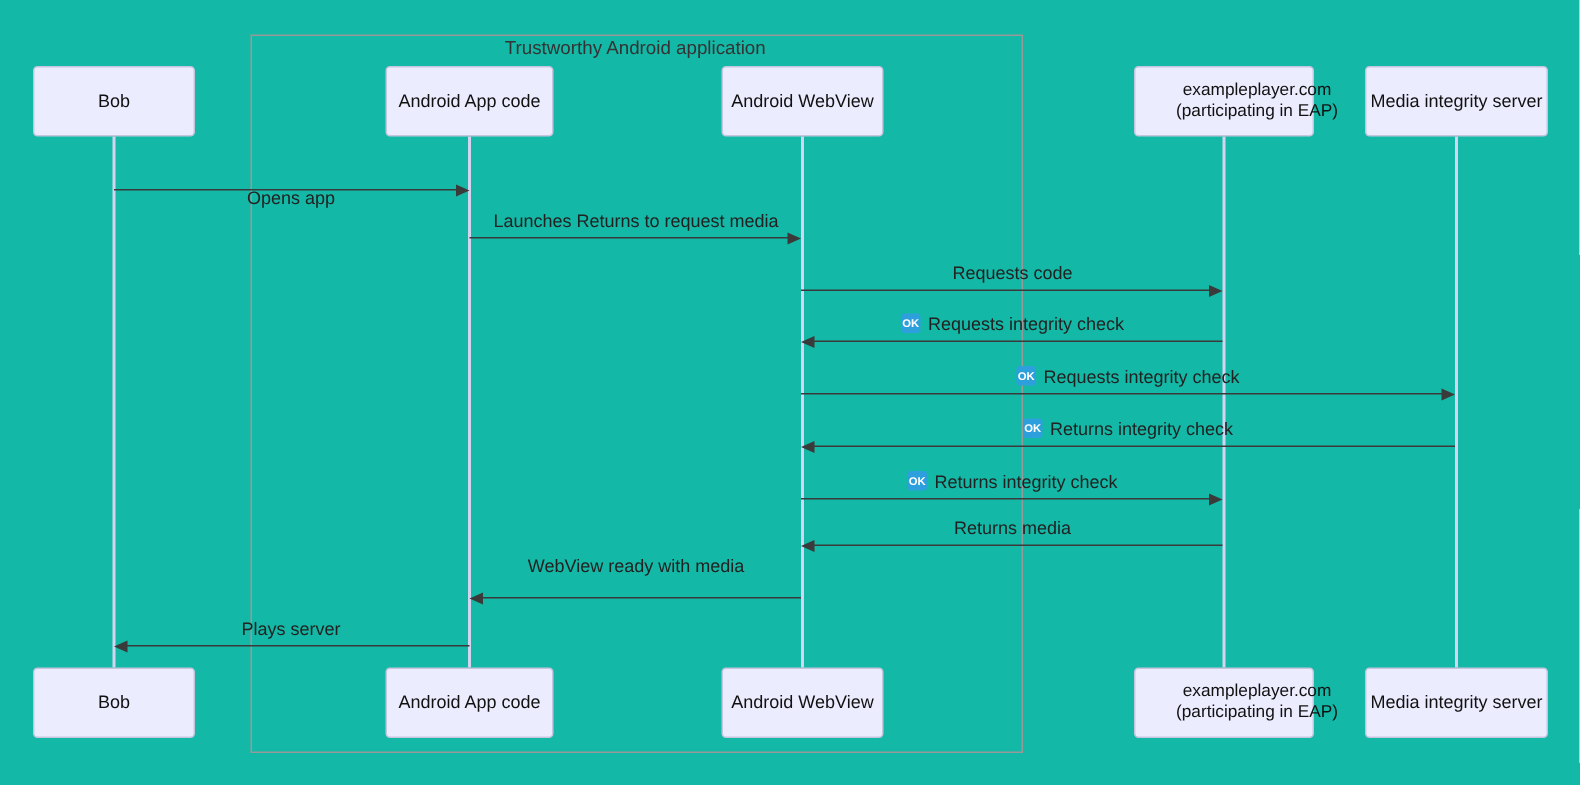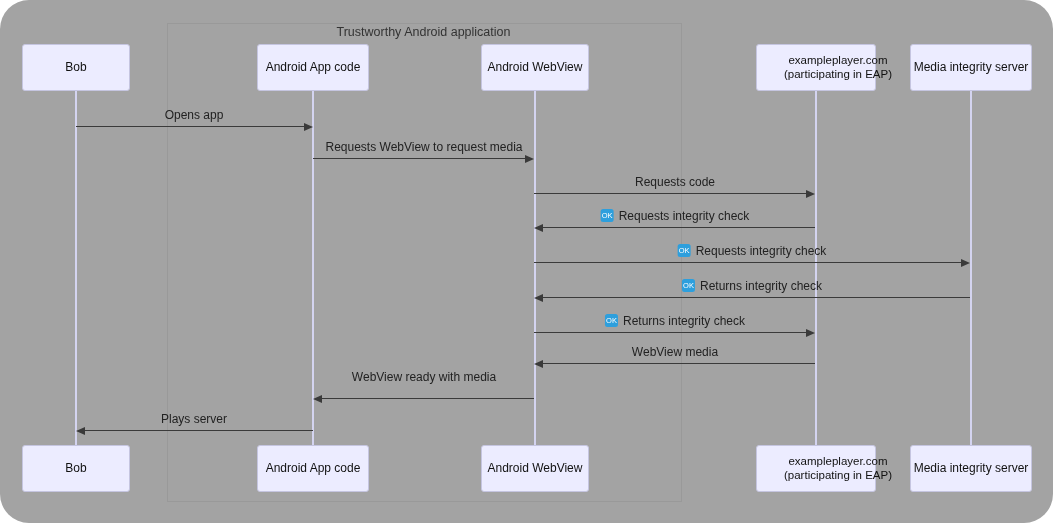--- a/index.html
+++ b/index.html
@@ -1,18 +1,18 @@
 <!DOCTYPE html>
 <html><head>
 <meta charset="utf-8">
 <style>
   html,body{margin:0;padding:0;background:#fff;}
   #canvas{
-    position:relative; width:1053px; height:523px; background:#a3a3a3;
-    font-family:"Liberation Sans", sans-serif; color:#222; overflow:hidden;border-radius:29px;
+    position:relative; width:1053px; height:523px; background:#14b8a6;
+    font-family:"Liberation Sans", sans-serif; color:#222; overflow:hidden;
   }
   .frame{
     position:absolute; left:167px; top:23px; width:513px; height:477px;
     border:1px solid #999999; background:transparent;
   }
   .frame-title{
     position:absolute; left:167px; top:25px; width:513px;
     text-align:center; font-size:12.5px; color:#333; white-space:nowrap;
   }
   .lifeline{
@@ -37,21 +37,21 @@
     border-right:9px solid #3a3a3a;
   }
   .msg-label{
     position:absolute; transform:translateX(-50%);
     font-size:12px; color:#222; white-space:nowrap; height:15px;
     display:flex; align-items:center; gap:5px;
   }
   .ok-badge{
     display:inline-flex; align-items:center; justify-content:center;
     width:13px; height:13px; background:#2d9fdd; color:#ffffff;
-    font-size:7.5px; font-weight:normal; border-radius:2.5px; letter-spacing:0;
+    font-size:7.5px; font-weight:bold; border-radius:2.5px; letter-spacing:0;
   }
 </style>
 </head>
 <body>
 
 <div id="canvas">
 
   <div class="lifeline" style="left:75px"></div>
   <div class="lifeline" style="left:312px"></div>
   <div class="lifeline" style="left:534px"></div>
@@ -89,30 +89,30 @@
   </div>
   <div class="actor-box two-line" style="left:756px; top:445px; width:120px;">
     <span>exampleplayer.com</span>
     <span>(participating in EAP)</span>
   </div>
   <div class="actor-box" style="left:910px; top:445px; width:122px;">
     <span>Media integrity server</span>
   </div>
 
   <div>
-    <div class="msg-label" style="left:194px; top:107px">
+    <div class="msg-label" style="left:194px; top:124px">
       <span>Opens app</span>
     </div>
     <div class="msg-line" style="left:76px; top:126px; width:229px"></div>
     <div class="arrow-r" style="left:304px; top:123px"></div>
   </div>
 
   <div>
     <div class="msg-label" style="left:424px; top:139px">
-      <span>Requests WebView to request media</span>
+      <span>Launches Returns to request media</span>
     </div>
     <div class="msg-line" style="left:313px; top:158px; width:213px"></div>
     <div class="arrow-r" style="left:525px; top:155px"></div>
   </div>
 
   <div>
     <div class="msg-label" style="left:675px; top:174px">
       <span>Requests code</span>
     </div>
     <div class="msg-line" style="left:534px; top:193px; width:273px"></div>
@@ -150,21 +150,21 @@
     <div class="msg-label" style="left:675px; top:313px">
       <span class="ok-badge">OK</span>
       <span>Returns integrity check</span>
     </div>
     <div class="msg-line" style="left:534px; top:332px; width:273px"></div>
     <div class="arrow-r" style="left:806px; top:329px"></div>
   </div>
 
   <div>
     <div class="msg-label" style="left:675px; top:344px">
-      <span>WebView media</span>
+      <span>Returns media</span>
     </div>
     <div class="arrow-l" style="left:534px; top:360px"></div>
     <div class="msg-line" style="left:542px; top:363px; width:273px"></div>
   </div>
 
   <div>
     <div class="msg-label" style="left:424px; top:369px">
       <span>WebView ready with media</span>
     </div>
     <div class="arrow-l" style="left:313px; top:395px"></div>

